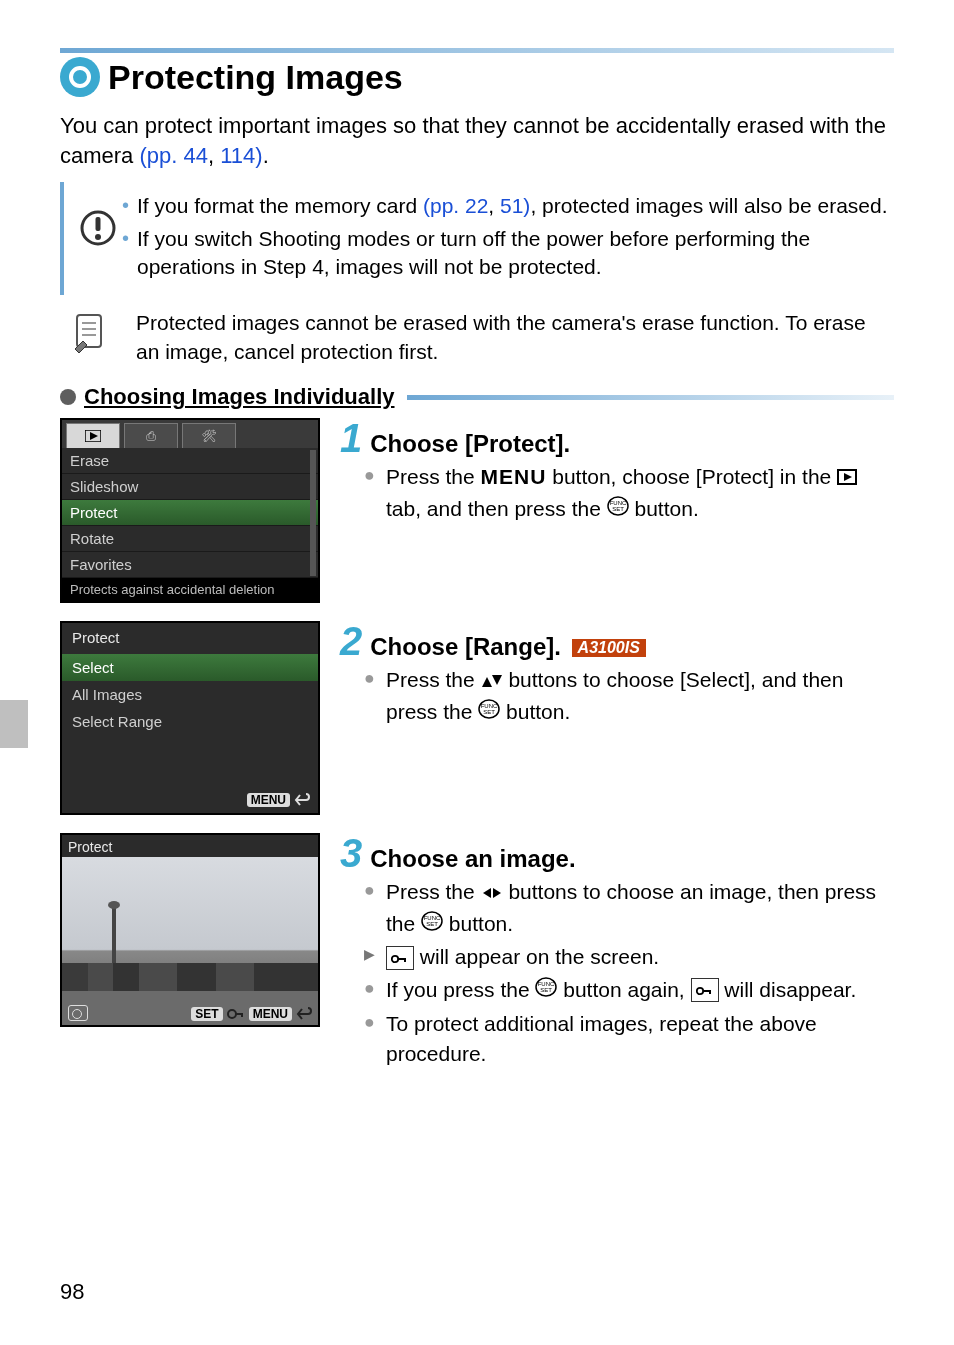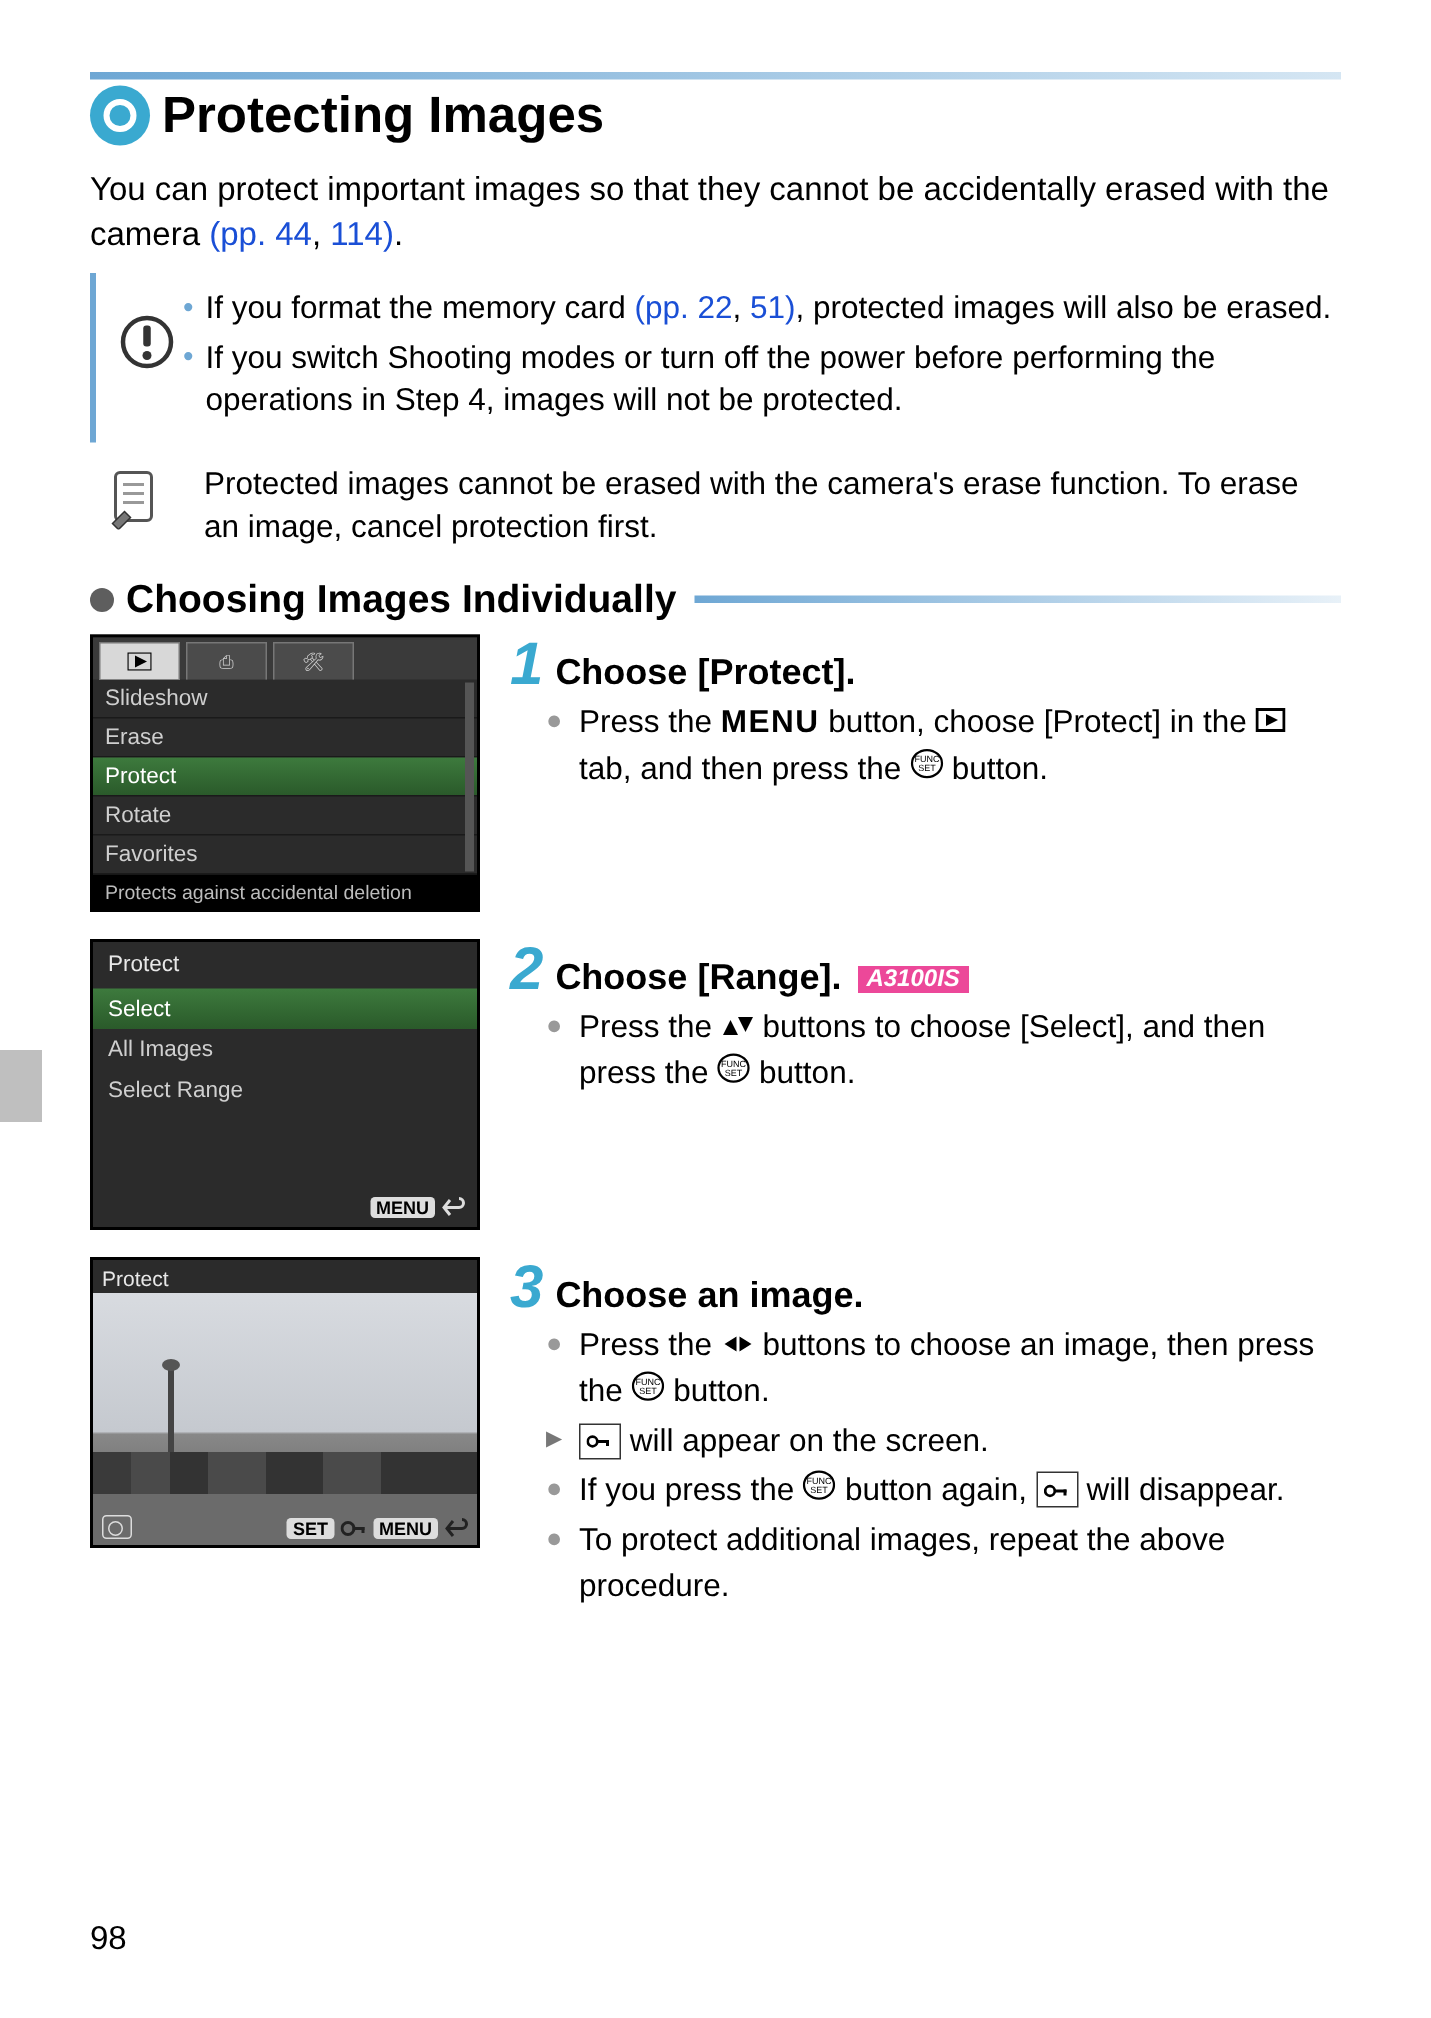--- a/index.html
+++ b/index.html
@@ -16,33 +16,33 @@
   .caution-icon svg{width:36px;height:36px;}
   .bul-list{flex:1;font-size:21px;line-height:1.35;}
   .bul-item{display:flex;margin-bottom:4px;}
   .bul-dot{color:#6ea7d4;font-size:20px;margin-right:8px;line-height:1.35;}
   .note-row{display:flex;align-items:flex-start;margin-bottom:18px;}
   .note-icon{width:60px;flex:0 0 60px;display:flex;align-items:center;justify-content:center;}
   .note-icon svg{width:34px;height:44px;}
   .note-text{flex:1;font-size:21px;line-height:1.35;margin-left:16px;}
   .subhead-row{display:flex;align-items:center;margin-bottom:8px;}
   .subhead-dot{width:16px;height:16px;border-radius:50%;background:#5e5e5e;margin-right:8px;}
-  .subhead-text{font-size:26px;font-weight:bold;white-space:nowrap;}
+  .subhead-text{font-size:22px;font-weight:bold;white-space:nowrap;text-decoration:underline;}
   .subhead-rule{flex:1;height:5px;background:linear-gradient(to right,#6ea7d4,#e8f1f8);margin-left:12px;}
   .step-body{display:flex;margin-bottom:18px;}
   .step-shot{width:260px;flex:0 0 260px;}
   .step-content{flex:1;padding-left:20px;}
   .step-head{display:flex;align-items:baseline;margin-bottom:4px;}
   .step-num{font-size:40px;font-weight:bold;font-style:italic;color:#3aa9d0;margin-right:8px;line-height:1;font-family:Arial,Helvetica,sans-serif;}
   .step-title{font-size:24px;font-weight:bold;}
   .step-lines{font-size:21px;line-height:1.45;padding-left:24px;}
   .gbul{display:flex;margin-bottom:2px;}
   .gbul-dot{color:#999;font-size:18px;margin-right:8px;line-height:1.45;flex:0 0 14px;}
   .tri{color:#777;font-size:14px;margin-right:8px;line-height:1.8;flex:0 0 14px;}
-  .badge{display:inline-block;background:#ec4899;color:#fff;font-style:italic;font-weight:bold;font-size:16px;padding:0 6px;vertical-align:2px;margin-left:4px;font-family:Arial,Helvetica,sans-serif;}
+  .badge{display:inline-block;background:#c2410c;color:#fff;font-style:italic;font-weight:bold;font-size:16px;padding:0 6px;vertical-align:2px;margin-left:4px;font-family:Arial,Helvetica,sans-serif;}
   
   .inl-icon{display:inline-block;vertical-align:middle;}
   .menu-label{font-family:Arial,Helvetica,sans-serif;font-weight:bold;letter-spacing:1px;}
   
   .shot1{border:2px solid #000;background:#2b2b2b;color:#cfcfcf;font-size:15px;font-family:Arial,Helvetica,sans-serif;}
   .shot1 .tabs{display:flex;background:#3a3a3a;height:28px;align-items:flex-end;}
   .shot1 .tab{flex:0 0 52px;height:24px;margin-left:4px;background:#4b4b4b;border:1px solid #777;border-bottom:none;display:flex;align-items:center;justify-content:center;font-size:12px;}
   .shot1 .tab.active{background:#d8d8d8;color:#000;}
   .shot1 .rows{position:relative;}
   .shot1 .row{padding:4px 8px;border-bottom:1px solid #1a1a1a;}
@@ -136,22 +136,22 @@
           <div class="tab active">
               <svg width="16" height="12" viewBox="0 0 16 12">
                 <rect x="0" y="0" width="16" height="12" fill="none" stroke="#000" stroke-width="1.5"></rect>
                 <polygon points="5,2 13,6 5,10" fill="#000"></polygon>
               </svg>
             </div>
           <div class="tab">⎙</div>
           <div class="tab">🛠</div>
         </div>
         <div class="rows">
+          <div class="row">Erase</div>
           <div class="row">Slideshow</div>
-          <div class="row">Erase</div>
           <div class="row sel">Protect</div>
           <div class="row">Rotate</div>
           <div class="row">Favorites</div>
           <div class="scroll"></div>
         </div>
         <div class="help">Protects against accidental deletion</div>
       </div>
     </div>
     <div class="step-content">
       <div class="step-head">

